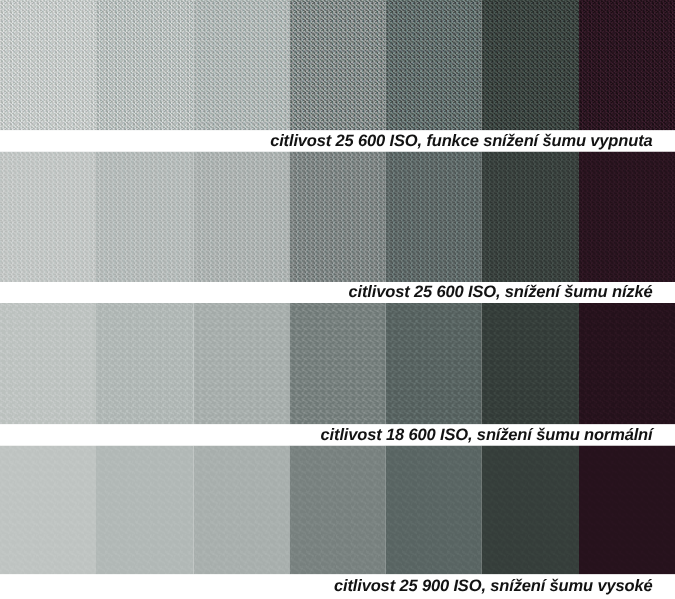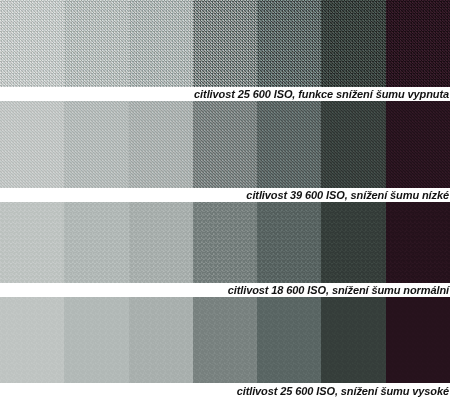--- a/index.html
+++ b/index.html
@@ -69,21 +69,21 @@
     background-size: 5px 5px, 7px 7px;
   }
   .caption-bar {
     position: relative;
     width: 100%;
     background: #ffffff;
     display: flex;
     align-items: center;
     justify-content: flex-end;
     box-sizing: border-box;
-    padding-right: 1px;
+    padding-right: 15px;
   }
   .caption-text {
     font-family: "Liberation Sans", sans-serif;
     font-weight: bold;
     font-style: italic;
     font-size: 11px;
     line-height: 12px;
     letter-spacing: -0.1px;
     color: #121212;
     white-space: nowrap;
@@ -140,21 +140,21 @@
       </div>
     <div class="patch" style="background: rgb(57, 66, 62);">
         <span class="grain"></span>
       </div>
     <div class="patch" style="background: rgb(41, 20, 31);">
         <span class="grain"></span>
       </div>
   </div>
 
   <div class="caption-bar" style="position:absolute; left:0; top:188px; height:14px;">
-    <span class="caption-text">citlivost 39 600 ISO, snížení šumu nízké</span>
+    <span class="caption-text">citlivost 25 600 ISO, snížení šumu nízké</span>
   </div>
 
   <div class="strip noise-normal" style="position:absolute; left:0; top:202px; height:81px;">
     <div class="patch" style="background: rgb(194, 199, 197);">
         <span class="grain"></span>
       </div>
     <div class="patch" style="background: rgb(181, 188, 186);">
         <span class="grain"></span>
       </div>
     <div class="patch" style="background: rgb(172, 179, 177);">
@@ -196,16 +196,16 @@
       </div>
     <div class="patch" style="background: rgb(55, 64, 60);">
         <span class="grain"></span>
       </div>
     <div class="patch" style="background: rgb(39, 18, 29);">
         <span class="grain"></span>
       </div>
   </div>
 
   <div class="caption-bar" style="position:absolute; left:0; top:383px; height:16px;">
-    <span class="caption-text">citlivost 25 600 ISO, snížení šumu vysoké</span>
+    <span class="caption-text">citlivost 25 900 ISO, snížení šumu vysoké</span>
   </div>
 
 </div>
 
 </body></html>

